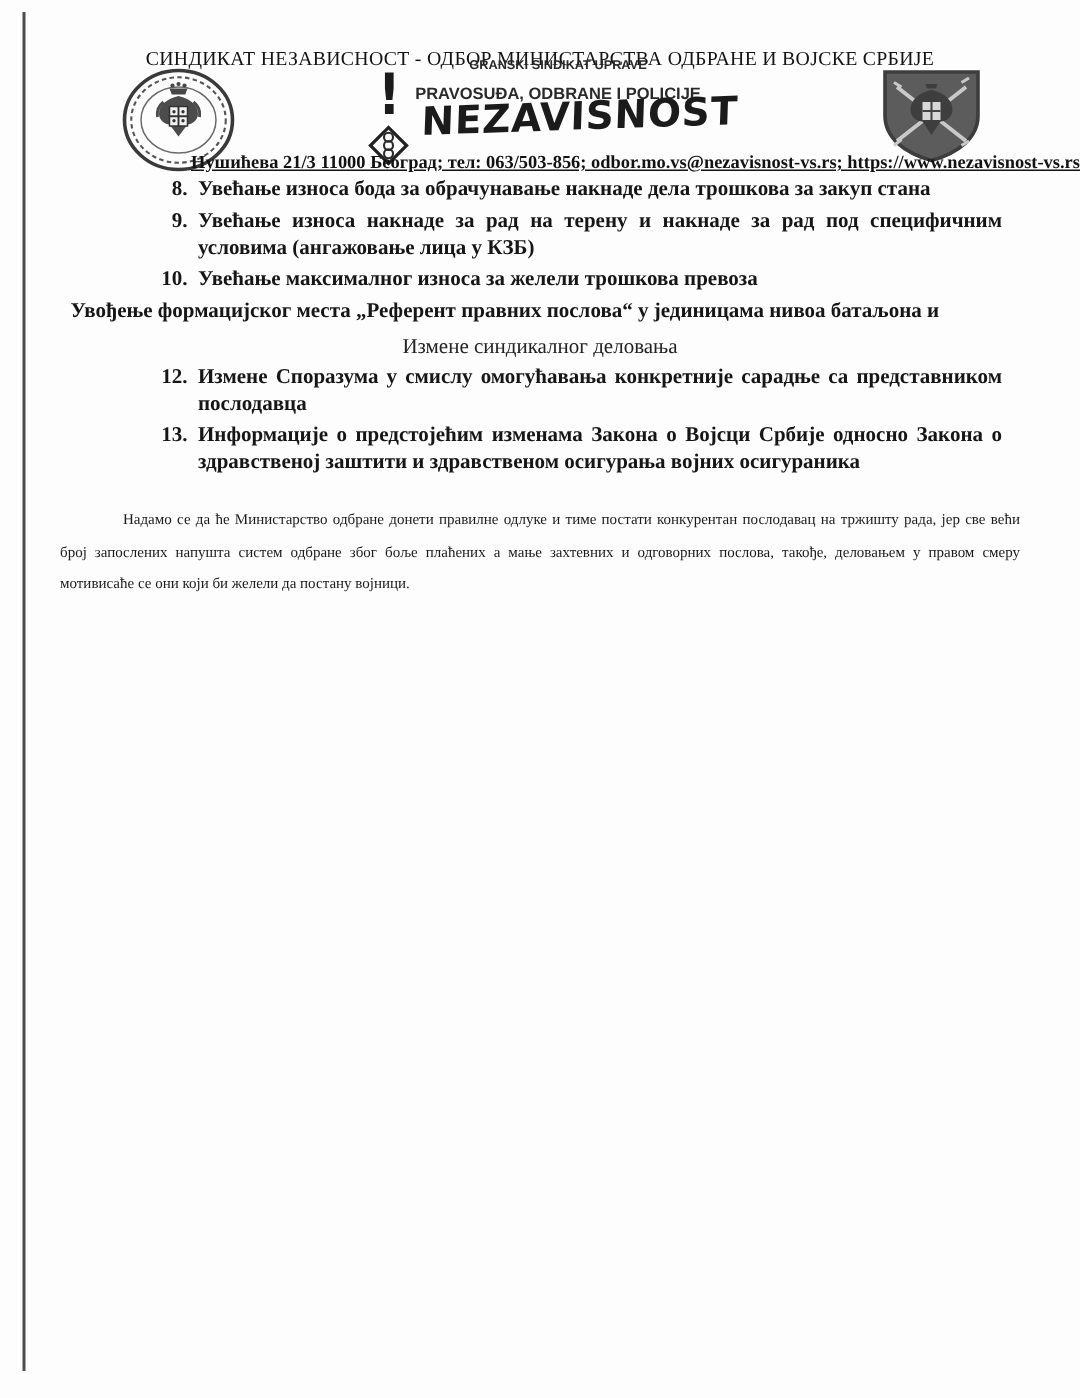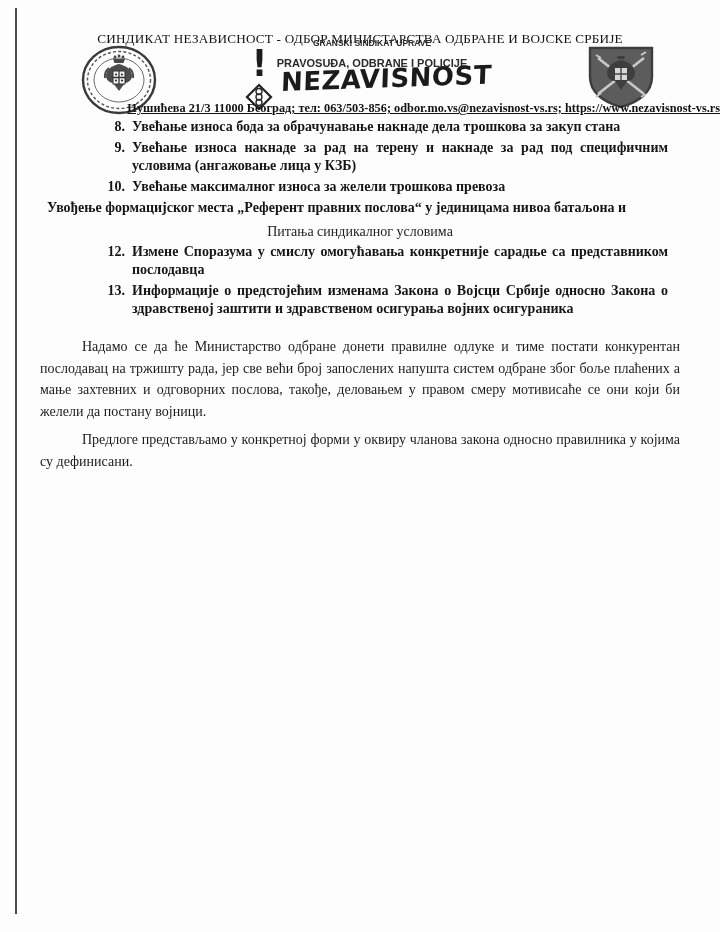--- a/index.html
+++ b/index.html
@@ -77,21 +77,21 @@
   }
   .num-item .num { flex: 0 0 85px; text-align: right; font-weight: bold; }
   .num-item .txt { flex: 1; margin-left: 7px; padding-right: 12px; text-align: justify; }
   .section-heading {
     text-align: center;
     font-size: 14px; font-weight: normal;
     margin: 7px 0 3px 0;
     color: #222;
   }
   .para {
-    font-size: 14px; line-height: 21.5px;
+    font-size: 10px; line-height: 21.5px;
     text-align: justify; text-indent: 42px;
     margin: 0 0 7px 0;
     color: #1b1b1b;
   }
   .para.first { margin-top: 18px; }
 </style>
 </head>
 <body>
 
 <div class="page">
@@ -161,28 +161,27 @@
       <span class="txt">Увећање износа накнаде за рад на терену и накнаде за рад под специфичним условима (ангажовање лица у КЗБ)</span>
     </div>
     <div class="num-item">
       <span class="num">10.</span>
       <span class="txt">Увећање максималног износа за желели трошкова превоза</span>
     </div>
     <div class="num-item">
       <span class="txt">Увођење формацијског места „Референт правних послова“ у јединицама нивоа батаљона и</span>
     </div>
 
-    <div class="section-heading">Питања синдикалног условима</div>
+    <div class="section-heading">Измене синдикалног деловања</div>
 
     <div class="num-item">
       <span class="num">12.</span>
       <span class="txt">Измене Споразума у смислу омогућавања конкретније сарадње са представником послодавца</span>
     </div>
     <div class="num-item">
       <span class="num">13.</span>
       <span class="txt">Информације о предстојећим изменама Закона о Војсци Србије односно Закона о здравственој заштити и здравственом осигурања војних осигураника</span>
     </div>
 
     <p class="para first">Надамо се да ће Министарство одбране донети правилне одлуке и тиме постати конкурентан послодавац на тржишту рада, јер све већи број запослених напушта систем одбране због боље плаћених а мање захтевних и одговорних послова, такође, деловањем у правом смеру мотивисаће се они који би желели да постану војници.</p>
-    <p class="para">Предлоге представљамо у конкретној форми у оквиру чланова закона односно правилника у којима су дефинисани.</p>
 
   </div>
 </div>
 
 </body></html>

